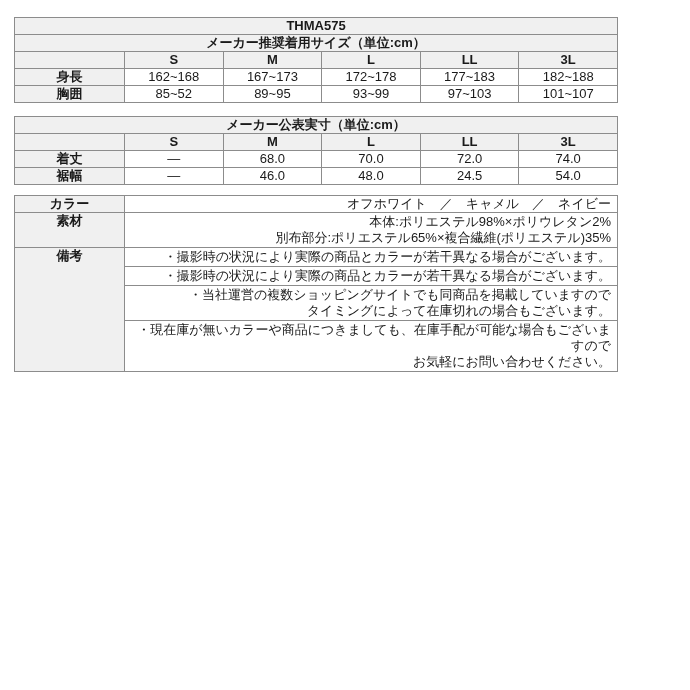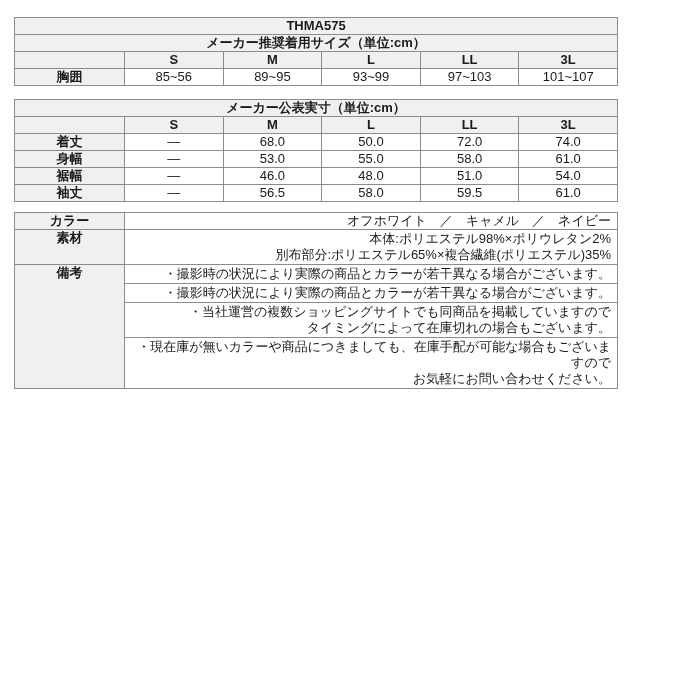--- a/index.html
+++ b/index.html
@@ -76,22 +76,30 @@
       </tr>
       <tr>
         <td class="hdr"></td>
         <td class="hdr">S</td>
         <td class="hdr">M</td>
         <td class="hdr">L</td>
         <td class="hdr">LL</td>
         <td class="hdr">3L</td>
       </tr>
       <tr>
+        <td class="hdr">身長</td>
+        <td class="val">162~168</td>
+        <td class="val">167~173</td>
+        <td class="val">172~178</td>
+        <td class="val">177~183</td>
+        <td class="val">182~188</td>
+      </tr>
+      <tr>
         <td class="hdr">胸囲</td>
-        <td class="val">85~56</td>
+        <td class="val">85~52</td>
         <td class="val">89~95</td>
         <td class="val">93~99</td>
         <td class="val">97~103</td>
         <td class="val">101~107</td>
       </tr>
     </tbody>
   </table>
 
   <table class="t2">
     <colgroup>
@@ -111,47 +119,31 @@
         <td class="hdr">S</td>
         <td class="hdr">M</td>
         <td class="hdr">L</td>
         <td class="hdr">LL</td>
         <td class="hdr">3L</td>
       </tr>
       <tr>
         <td class="hdr">着丈</td>
         <td class="val">—</td>
         <td class="val">68.0</td>
-        <td class="val">50.0</td>
+        <td class="val">70.0</td>
         <td class="val">72.0</td>
         <td class="val">74.0</td>
-      </tr>
-      <tr>
-        <td class="hdr">身幅</td>
-        <td class="val">—</td>
-        <td class="val">53.0</td>
-        <td class="val">55.0</td>
-        <td class="val">58.0</td>
-        <td class="val">61.0</td>
       </tr>
       <tr>
         <td class="hdr">裾幅</td>
         <td class="val">—</td>
         <td class="val">46.0</td>
         <td class="val">48.0</td>
-        <td class="val">51.0</td>
+        <td class="val">24.5</td>
         <td class="val">54.0</td>
-      </tr>
-      <tr>
-        <td class="hdr">袖丈</td>
-        <td class="val">—</td>
-        <td class="val">56.5</td>
-        <td class="val">58.0</td>
-        <td class="val">59.5</td>
-        <td class="val">61.0</td>
       </tr>
     </tbody>
   </table>
 
   <table>
     <colgroup>
         <col class="c0">
         <col>
       </colgroup>
     <tbody>

